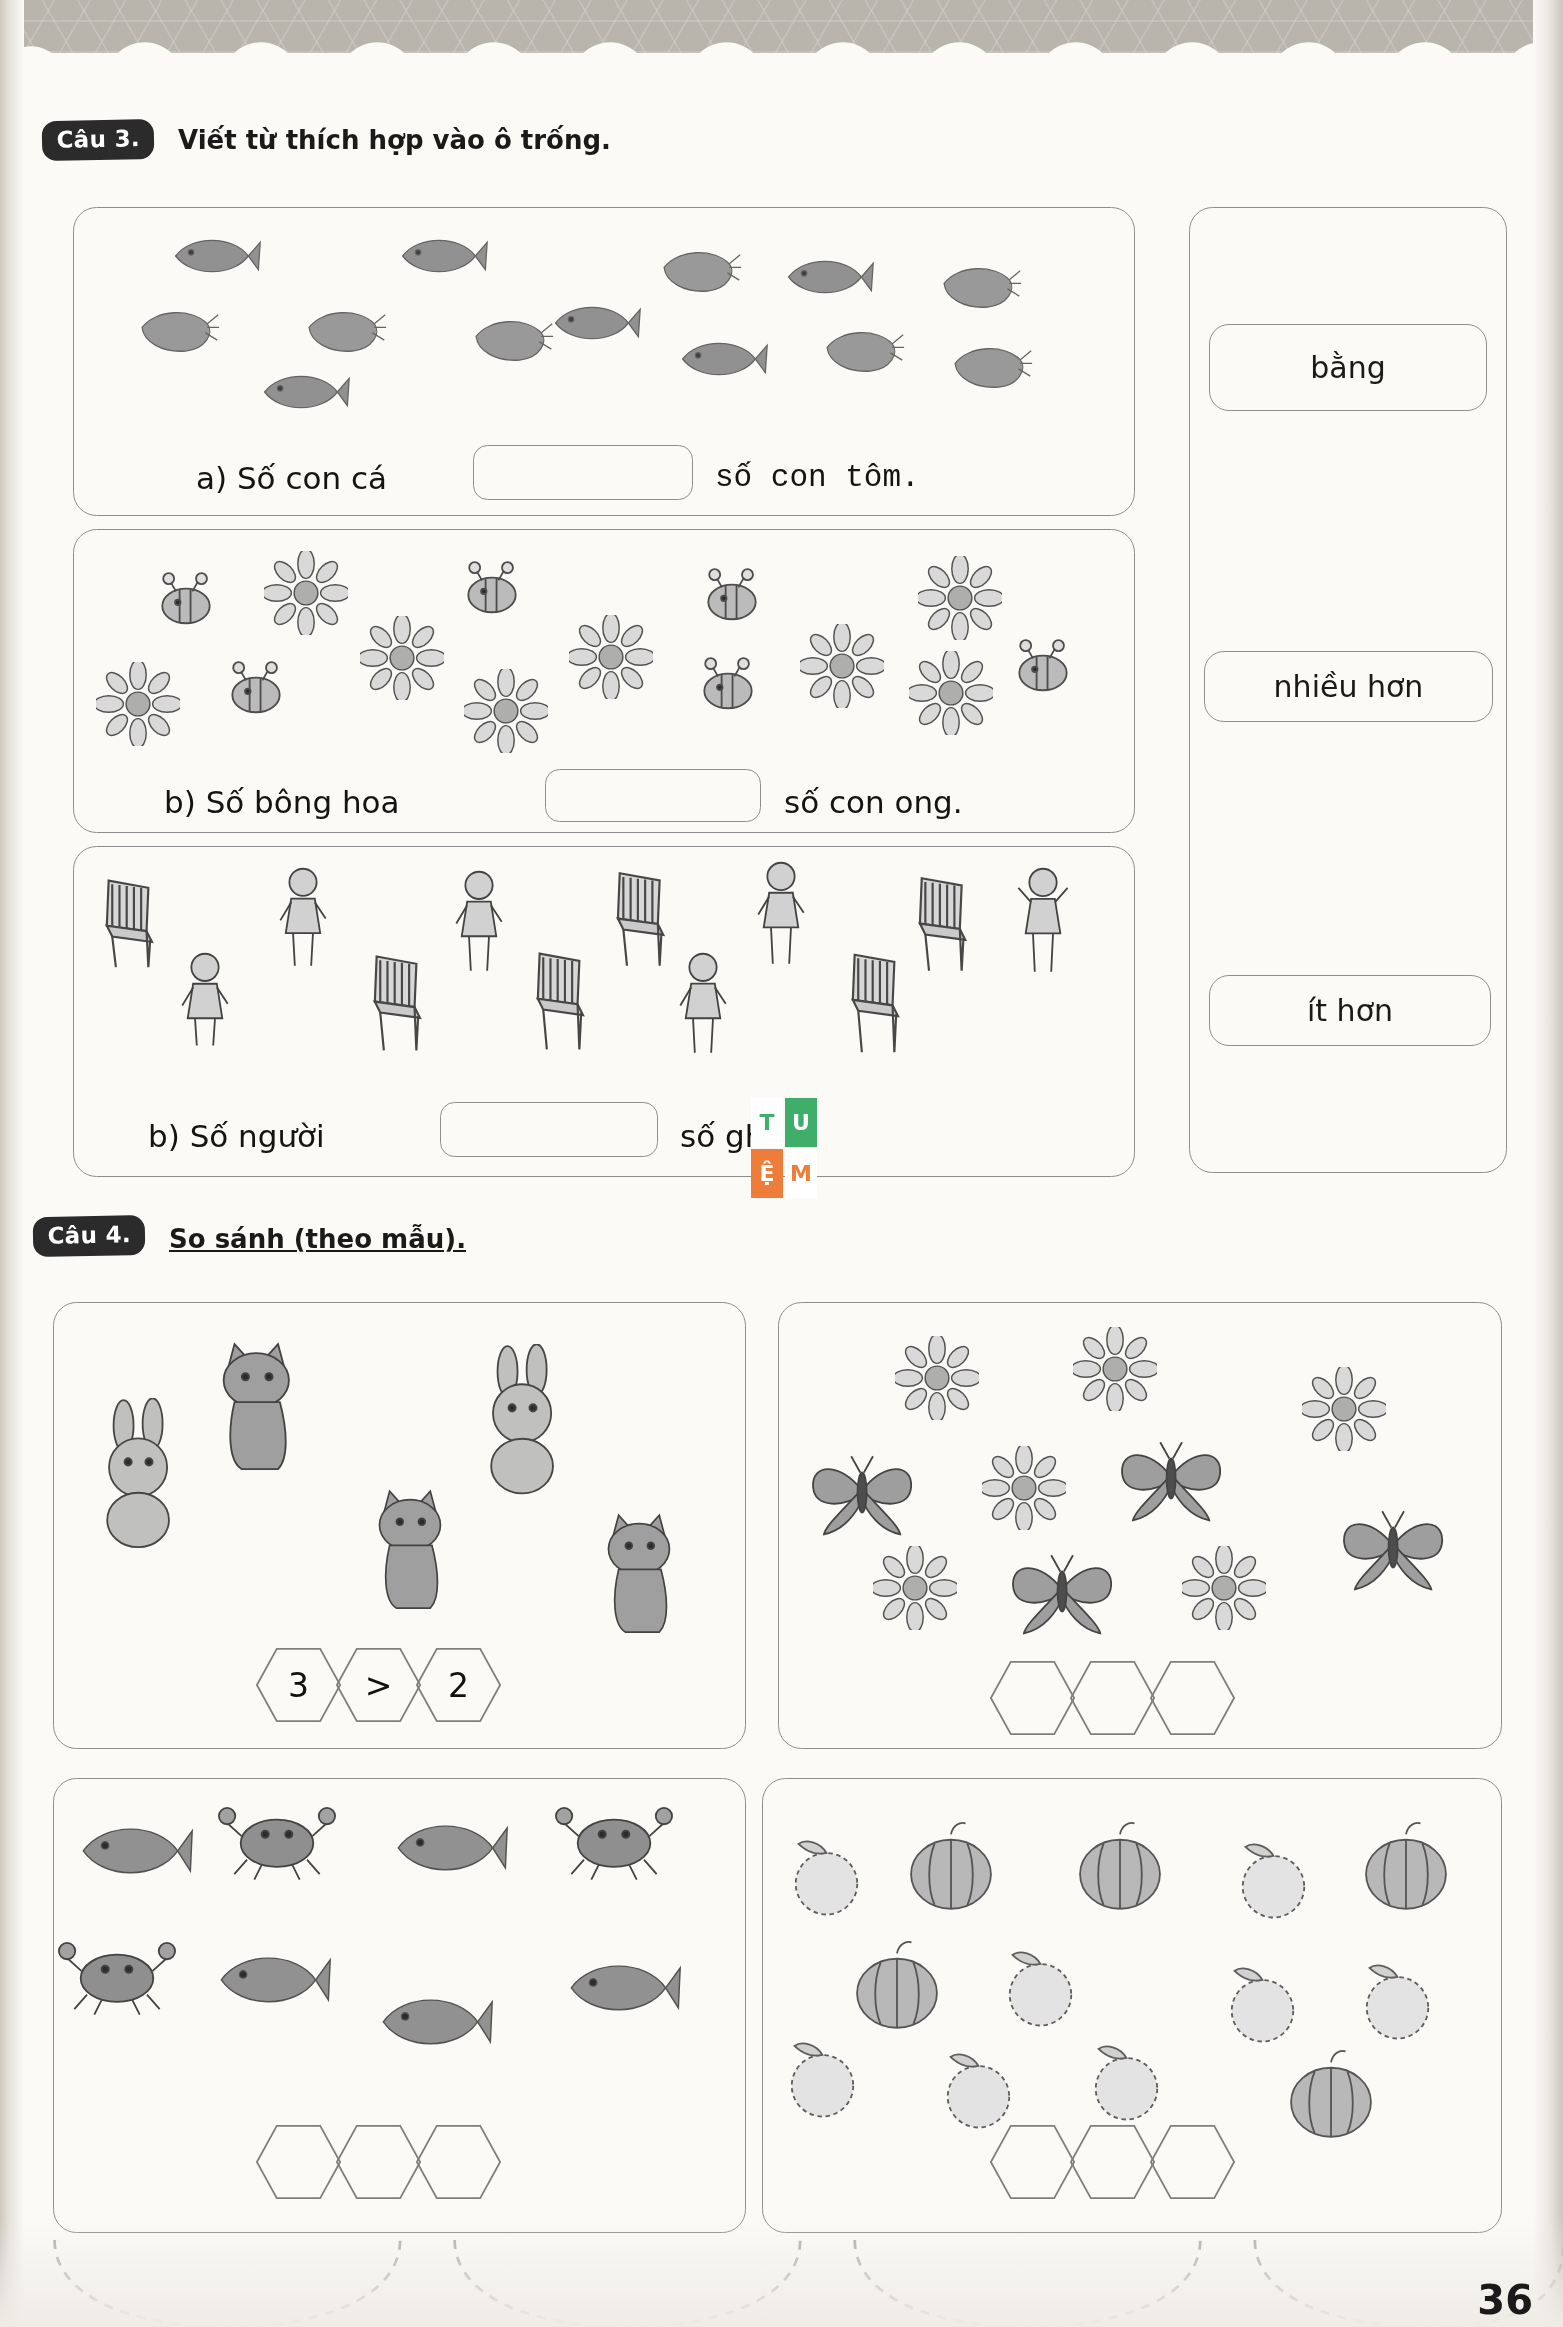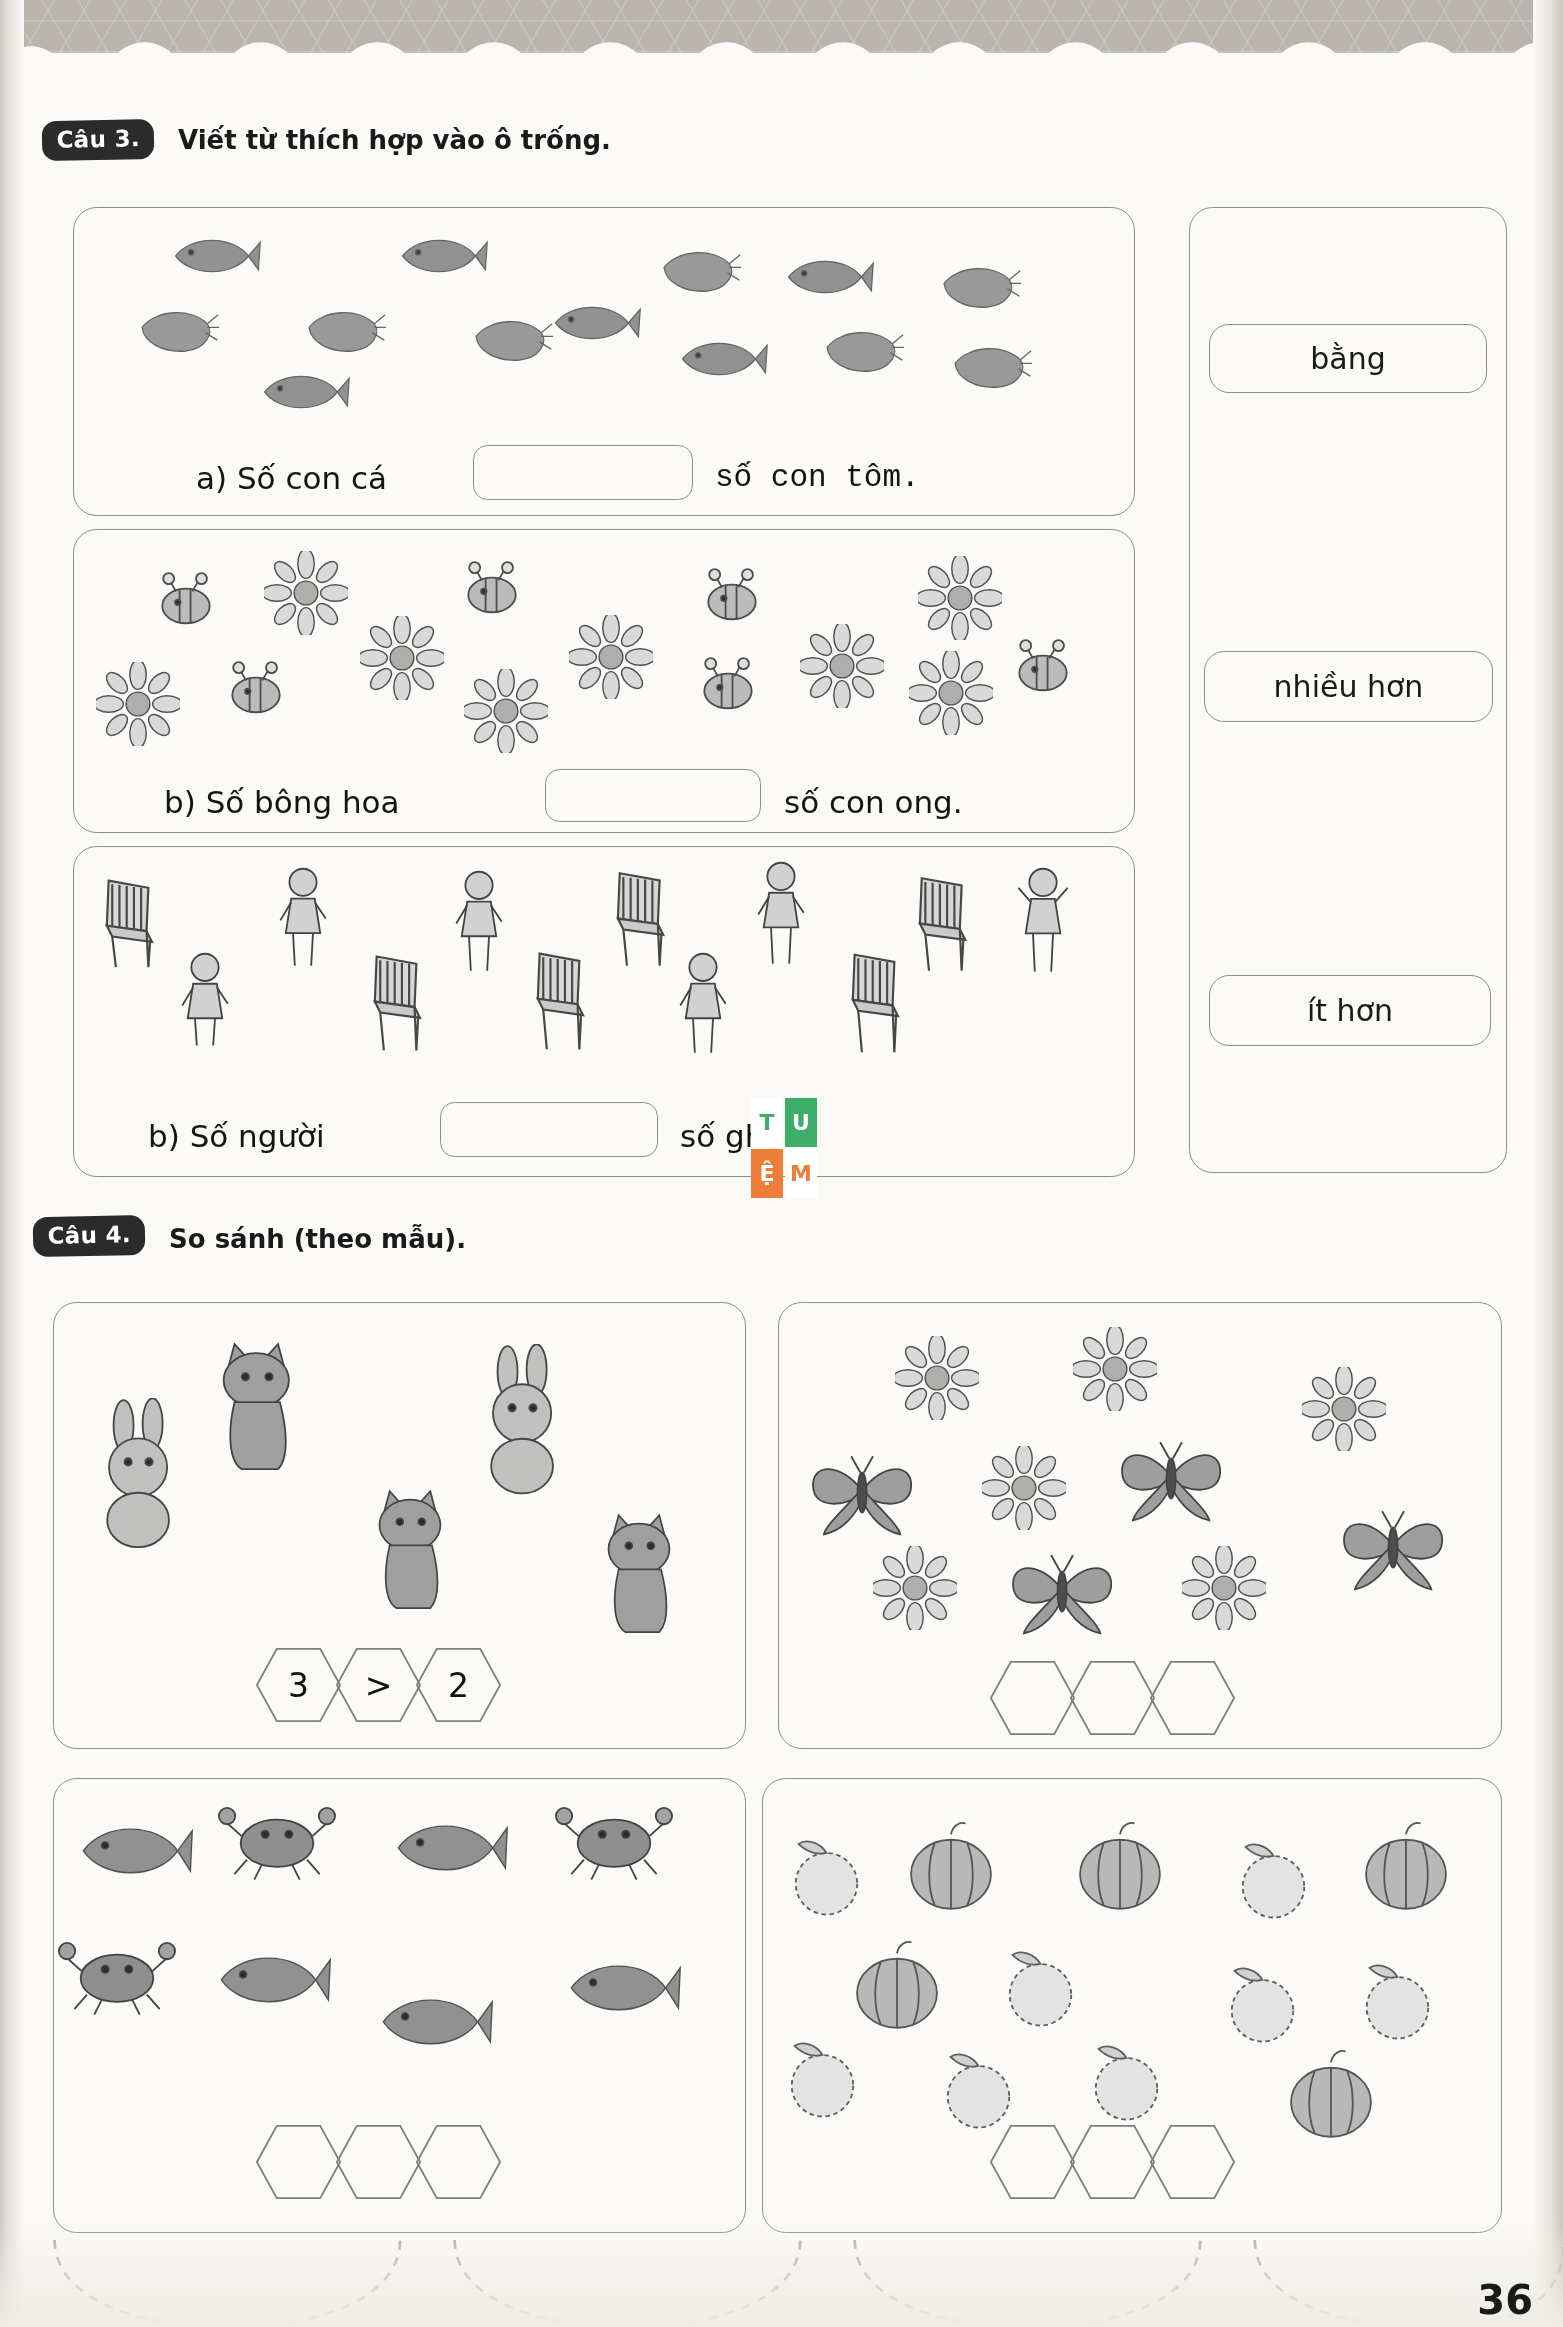--- a/index.html
+++ b/index.html
@@ -138,21 +138,21 @@
     <path d="M0,30 C20,6 44,6 64,24 C84,42 110,40 128,20 C146,2 174,2 192,22 C210,42 238,40 256,20 C274,2 302,2 320,22 C338,42 366,40 384,20 C402,2 430,2 448,22 C466,42 494,40 512,20 C530,2 558,2 576,22 C594,42 622,40 640,20 C658,2 686,2 704,22 C722,42 750,40 768,20 C786,2 814,2 832,22 C850,42 878,40 896,20 C914,2 942,2 960,22 C978,42 1006,40 1024,20 C1042,2 1070,2 1088,22 C1106,42 1134,40 1152,20 C1170,2 1198,2 1216,22 C1234,42 1262,40 1280,20 C1298,2 1326,2 1344,22 C1362,42 1390,40 1408,20 C1426,2 1454,2 1472,22 C1490,42 1518,40 1536,20 C1554,2 1582,2 1600,22 C1618,42 1646,40 1664,20 C1682,2 1706,4 1720,20 L1720,34 L0,34 Z" fill="#fbfaf7"></path>
   </svg>
 
   <div class="left-edge"></div>
   <div class="right-edge"></div>
 
   <div class="tag" style="left:42px;top:120px;">Câu 3.</div>
   <div class="tag-title" style="left:178px;top:125px;">Viết từ thích hợp vào ô trống.</div>
 
   <div class="rbox" style="left:1189px;top:207px;width:318px;height:966px;"></div>
-  <div class="wordbox" style="left:1209px;top:324px;width:278px;height:69px;">bằng</div>
+  <div class="wordbox" style="left:1209px;top:324px;width:278px;height:87px;">bằng</div>
   <div class="wordbox" style="left:1209px;top:975px;width:282px;height:71px;">ít hơn</div>
   <div class="wordbox" style="left:1204px;top:651px;width:289px;height:71px;">nhiều hơn</div>
 
   <div class="rbox" style="left:73px;top:207px;width:1062px;height:309px;"></div>
   <svg class="sprite" style="left:162px;top:224px;" width="100" height="64" viewBox="0 0 110 70">
       <g fill="#8c8c8c" stroke="#5d5d5d" stroke-width="1.4">
         <path d="M15,35 C32,12 78,12 95,35 C78,58 32,58 15,35 Z"></path>
         <path d="M95,35 L108,20 L106,50 Z"></path>
         <circle cx="32" cy="31" r="3" fill="#333"></circle>
       </g>
@@ -514,21 +514,21 @@
   <div class="sentence" style="left:680px;top:1118px;">số ghế.</div>
 
   <div class="watermark">
     <div class="cellA">T</div>
     <div class="cellB">U</div>
     <div class="cellC">Ệ</div>
     <div class="cellD">M</div>
   </div>
 
   <div class="tag" style="left:33px;top:1216px;">Câu 4.</div>
-  <div class="tag-title" style="left:169px;top:1224px;">So sánh (theo mẫu).</div>
+  <div class="tag-title" style="left:169px;top:1224px;text-decoration:underline;">So sánh (theo mẫu).</div>
 
   <div class="rbox" style="left:53px;top:1302px;width:693px;height:447px;"></div>
   <svg class="sprite" style="left:80px;top:1398px;" width="118" height="155" viewBox="0 0 130 170">
       <g fill="#bdbdbd" stroke="#3d3d3d" stroke-width="2">
         <ellipse cx="48" cy="30" rx="11" ry="28"></ellipse>
         <ellipse cx="80" cy="28" rx="11" ry="28"></ellipse>
         <circle cx="64" cy="76" r="32"></circle>
         <ellipse cx="64" cy="134" rx="34" ry="30"></ellipse>
         <circle cx="53" cy="70" r="4" fill="#222"></circle>
         <circle cx="76" cy="70" r="4" fill="#222"></circle>

